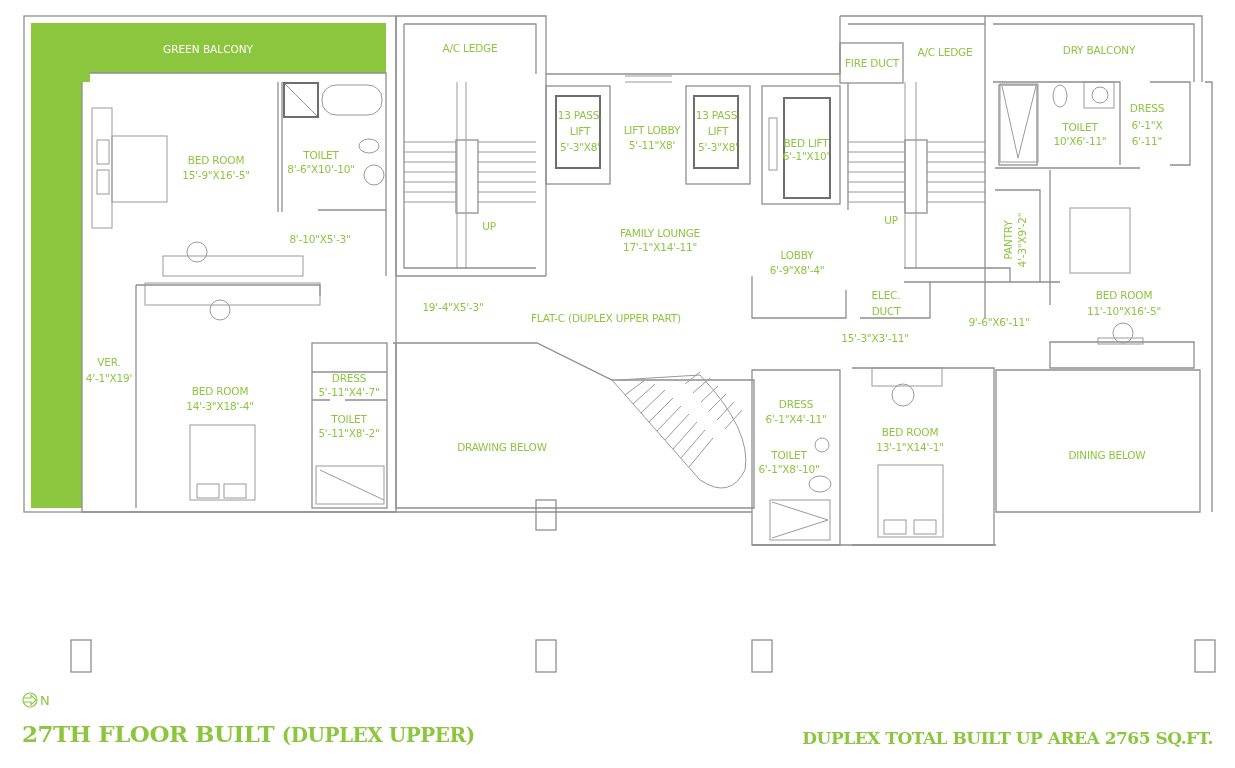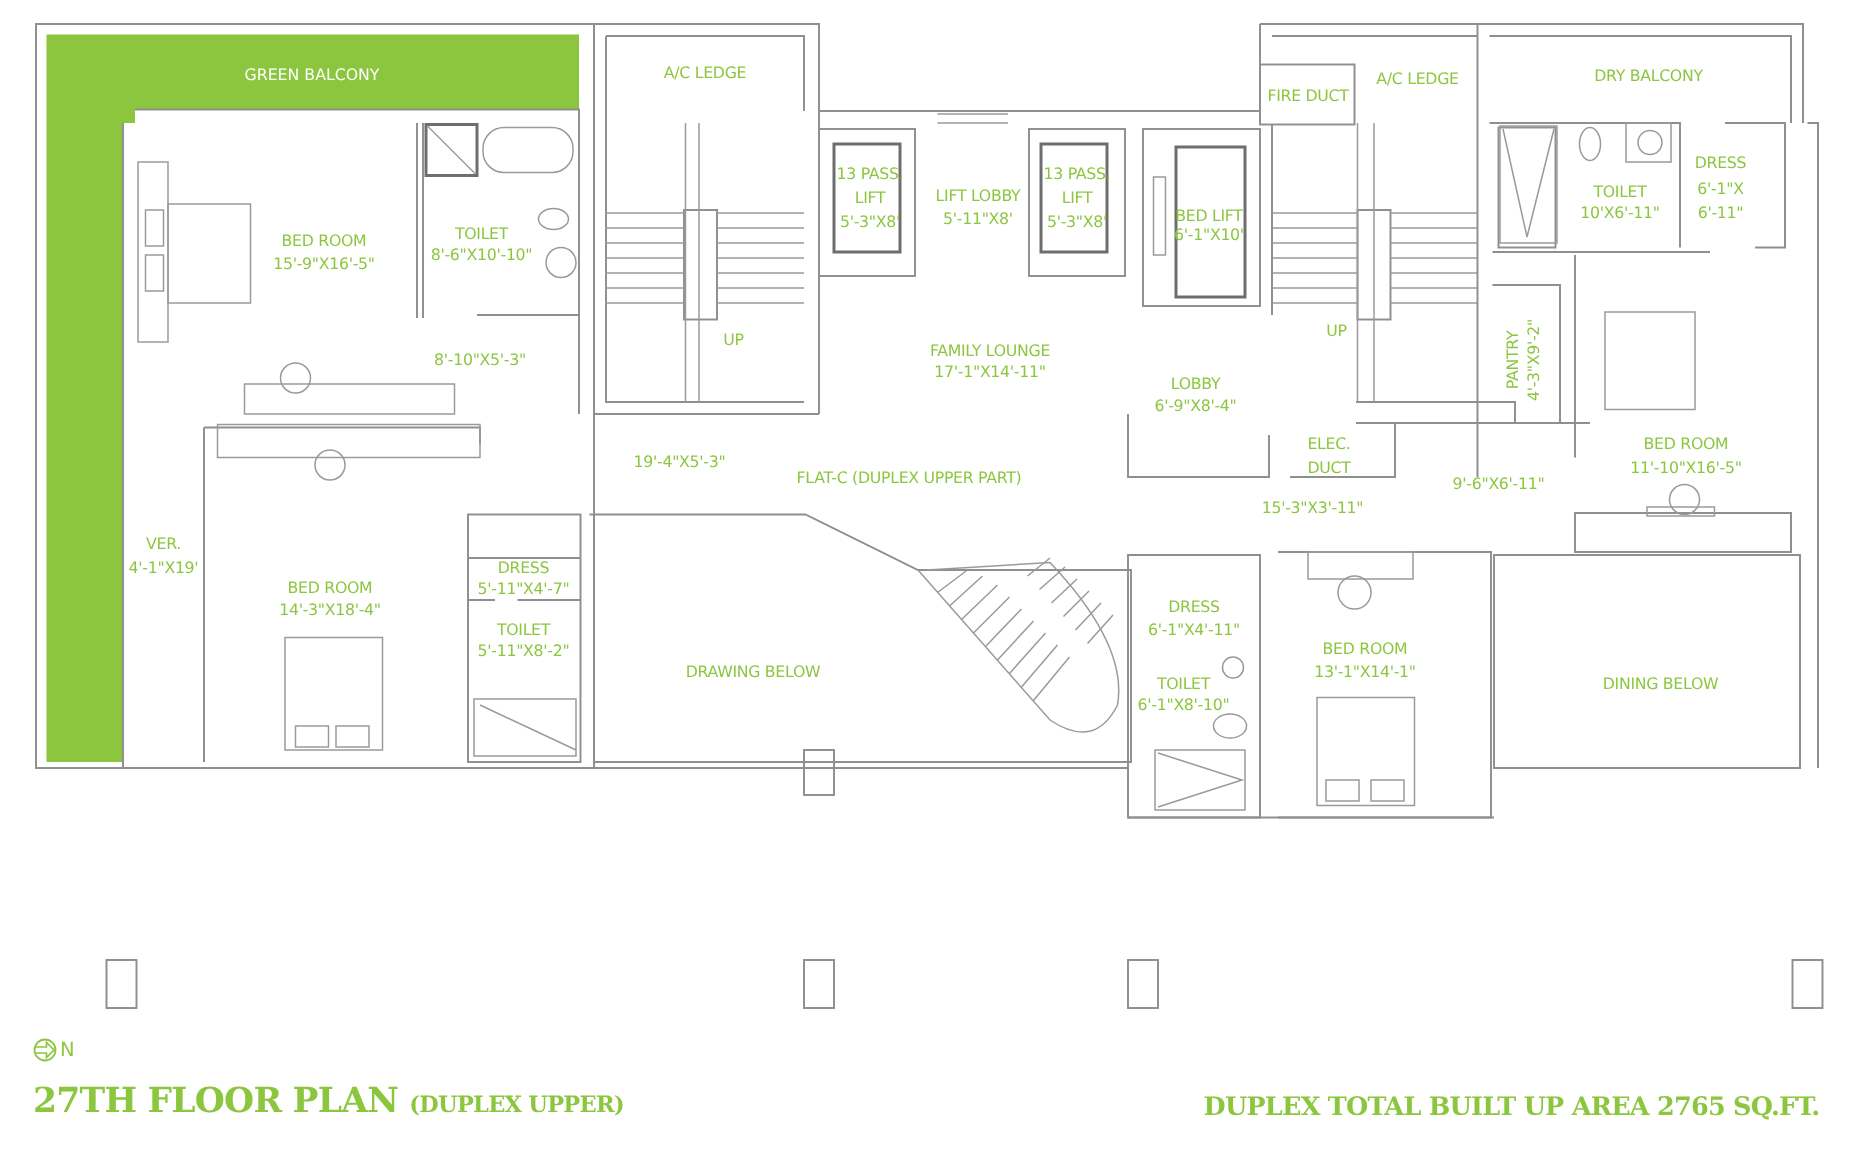--- a/index.html
+++ b/index.html
@@ -8,21 +8,21 @@
   #plan { position: absolute; left: 0; top: 0; width: 1235px; height: 768px; }
   .w { fill: none; stroke: #8f8f8f; stroke-width: 1.3; }
   .wd { fill: none; stroke: #6e6e6e; stroke-width: 2; }
   .wt { fill: none; stroke: #9a9a9a; stroke-width: 1; }
   .lbl { fill: #8cc63f; font-family: "DejaVu Sans", sans-serif; font-size: 10.5px;
          text-anchor: middle; letter-spacing: -0.2px; }
   .lbl-w { fill: #ffffff; font-family: "DejaVu Sans", sans-serif; font-size: 10.5px; text-anchor: middle; }
   .title { position: absolute; color: #8cc63f; font-family: "DejaVu Serif", serif;
            font-weight: bold; letter-spacing: -0.5px; }
   #floor-title { left: 22px; top: 720px; font-size: 23px; }
-  #floor-title .sub { font-size: 15px; }
+  #floor-title .sub { font-size: 20px; }
   #area-title { right: 22px; top: 728px; font-size: 17px; }
   #north { position: absolute; left: 22px; top: 692px; color: #8cc63f; font-size: 13px;
            display: flex; align-items: center; gap: 2px; }
 </style>
 </head>
 <body>
 
 <svg id="plan" viewBox="0 0 1235 768" xmlns="http://www.w3.org/2000/svg">
 
   <g>
@@ -191,17 +191,17 @@
 
 <div id="north">
   <svg width="16" height="16" viewBox="0 0 16 16">
     <circle cx="8" cy="8" r="7" fill="none" stroke="#8cc63f" stroke-width="1.2"></circle>
     <path d="M2,6 L9,6 L9,3 L14,8 L9,13 L9,10 L2,10" fill="none" stroke="#8cc63f" stroke-width="1.1"></path>
   </svg>
   <span>N</span>
 </div>
 
 <div id="floor-title" class="title">
-  <span>27TH FLOOR PLAN</span>
+  <span>27TH FLOOR BUILT</span>
   <span class="sub">(DUPLEX UPPER)</span>
 </div>
 
 <div id="area-title" class="title">DUPLEX TOTAL BUILT UP AREA 2765 SQ.FT.</div>
 
 </body></html>

